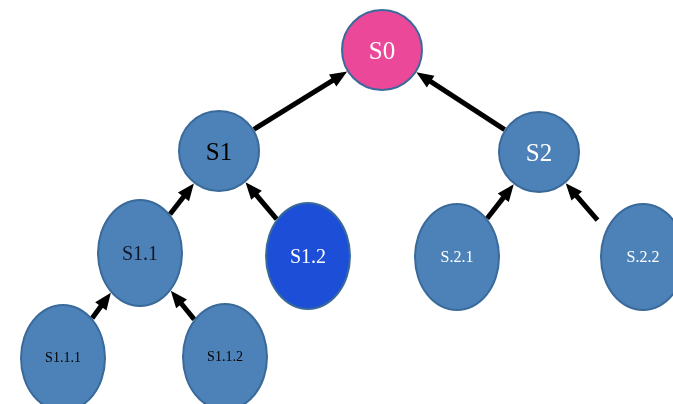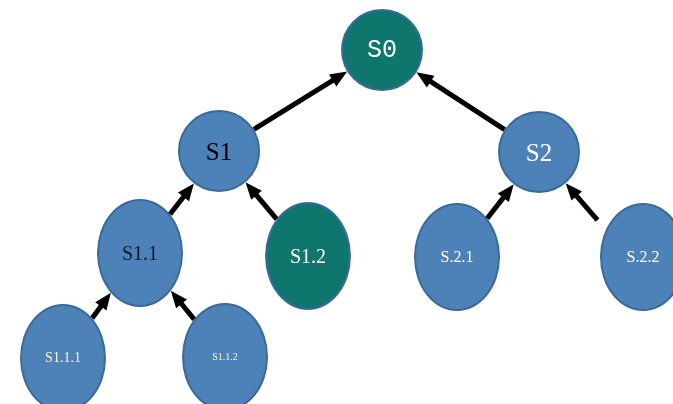--- a/index.html
+++ b/index.html
@@ -77,42 +77,42 @@
         <line x1="92.12936279180578" y1="318.2781416475376" x2="102.59154591740898" y2="304.01152829444226" stroke="#000000" stroke-width="5" stroke-linecap="butt"></line>
         <polygon points="110.87063720819422,292.7218583524624 106.46228989751636,310.570288927402 95.17261995553649,302.29119763661674" fill="#000000"></polygon>
       </g>
       <g>
         <line x1="194.2010957683102" y1="319.3166348224031" x2="179.6585561225915" y2="301.52340984411194" stroke="#000000" stroke-width="5" stroke-linecap="butt"></line>
         <polygon points="170.7989042316898,290.6833651775969 186.97707528961368,299.4164506129143 176.13703062309864,308.27610250381605" fill="#000000"></polygon>
       </g>
     </svg>
 
   <div id="nodes">
-      <div class="node" style="left: 341px; top: 9px; width: 82px; height: 82px; background: #0f766e; border-color: rgb(58, 106, 154); font-family: Liberation Mono, monospace;">
+      <div class="node" style="left: 341px; top: 9px; width: 82px; height: 82px; background: #ec4899; border-color: rgb(58, 106, 154);">
         <span class="node-label" style="font-size: 25px; color: rgb(255, 255, 255);">S0</span>
       </div>
       <div class="node" style="left: 178px; top: 110px; width: 82px; height: 82px; background: rgb(77, 130, 184); border-color: rgb(58, 106, 154);">
         <span class="node-label" style="font-size: 25px; color: #000000;">S1</span>
       </div>
       <div class="node" style="left: 498px; top: 111px; width: 82px; height: 82px; background: rgb(77, 130, 184); border-color: rgb(58, 106, 154);">
         <span class="node-label" style="font-size: 25px; color: rgb(255, 255, 255); text-align: right;">S2</span>
       </div>
       <div class="node" style="left: 97px; top: 199px; width: 86px; height: 108px; background: rgb(77, 130, 184); border-color: rgb(58, 106, 154);">
         <span class="node-label" style="font-size: 20px; color: #0f172a;">S1.1</span>
       </div>
-      <div class="node" style="left: 265px; top: 202px; width: 86px; height: 108px; background: #0f766e; border-color: rgb(58, 106, 154);">
+      <div class="node" style="left: 265px; top: 202px; width: 86px; height: 108px; background: #1d4ed8; border-color: rgb(58, 106, 154);">
         <span class="node-label" style="font-size: 20px; color: rgb(255, 255, 255);">S1.2</span>
       </div>
       <div class="node" style="left: 414px; top: 203px; width: 86px; height: 108px; background: rgb(77, 130, 184); border-color: rgb(58, 106, 154);">
         <span class="node-label" style="font-size: 16px; color: rgb(255, 255, 255);">S.2.1</span>
       </div>
       <div class="node" style="left: 600px; top: 203px; width: 86px; height: 108px; background: rgb(77, 130, 184); border-color: rgb(58, 106, 154);">
         <span class="node-label" style="font-size: 16px; color: rgb(255, 255, 255);">S.2.2</span>
       </div>
       <div class="node" style="left: 20px; top: 304px; width: 86px; height: 108px; background: rgb(77, 130, 184); border-color: rgb(58, 106, 154);">
-        <span class="node-label" style="font-size: 14px; color: #fef9c3;">S1.1.1</span>
+        <span class="node-label" style="font-size: 14px; color: #000000;">S1.1.1</span>
       </div>
       <div class="node" style="left: 182px; top: 303px; width: 86px; height: 108px; background: rgb(77, 130, 184); border-color: rgb(58, 106, 154);">
-        <span class="node-label" style="font-size: 10px; color: #fef9c3;">S1.1.2</span>
+        <span class="node-label" style="font-size: 14px; color: #000000;">S1.1.2</span>
       </div>
     </div>
 
 </div>
 
 </body></html>

